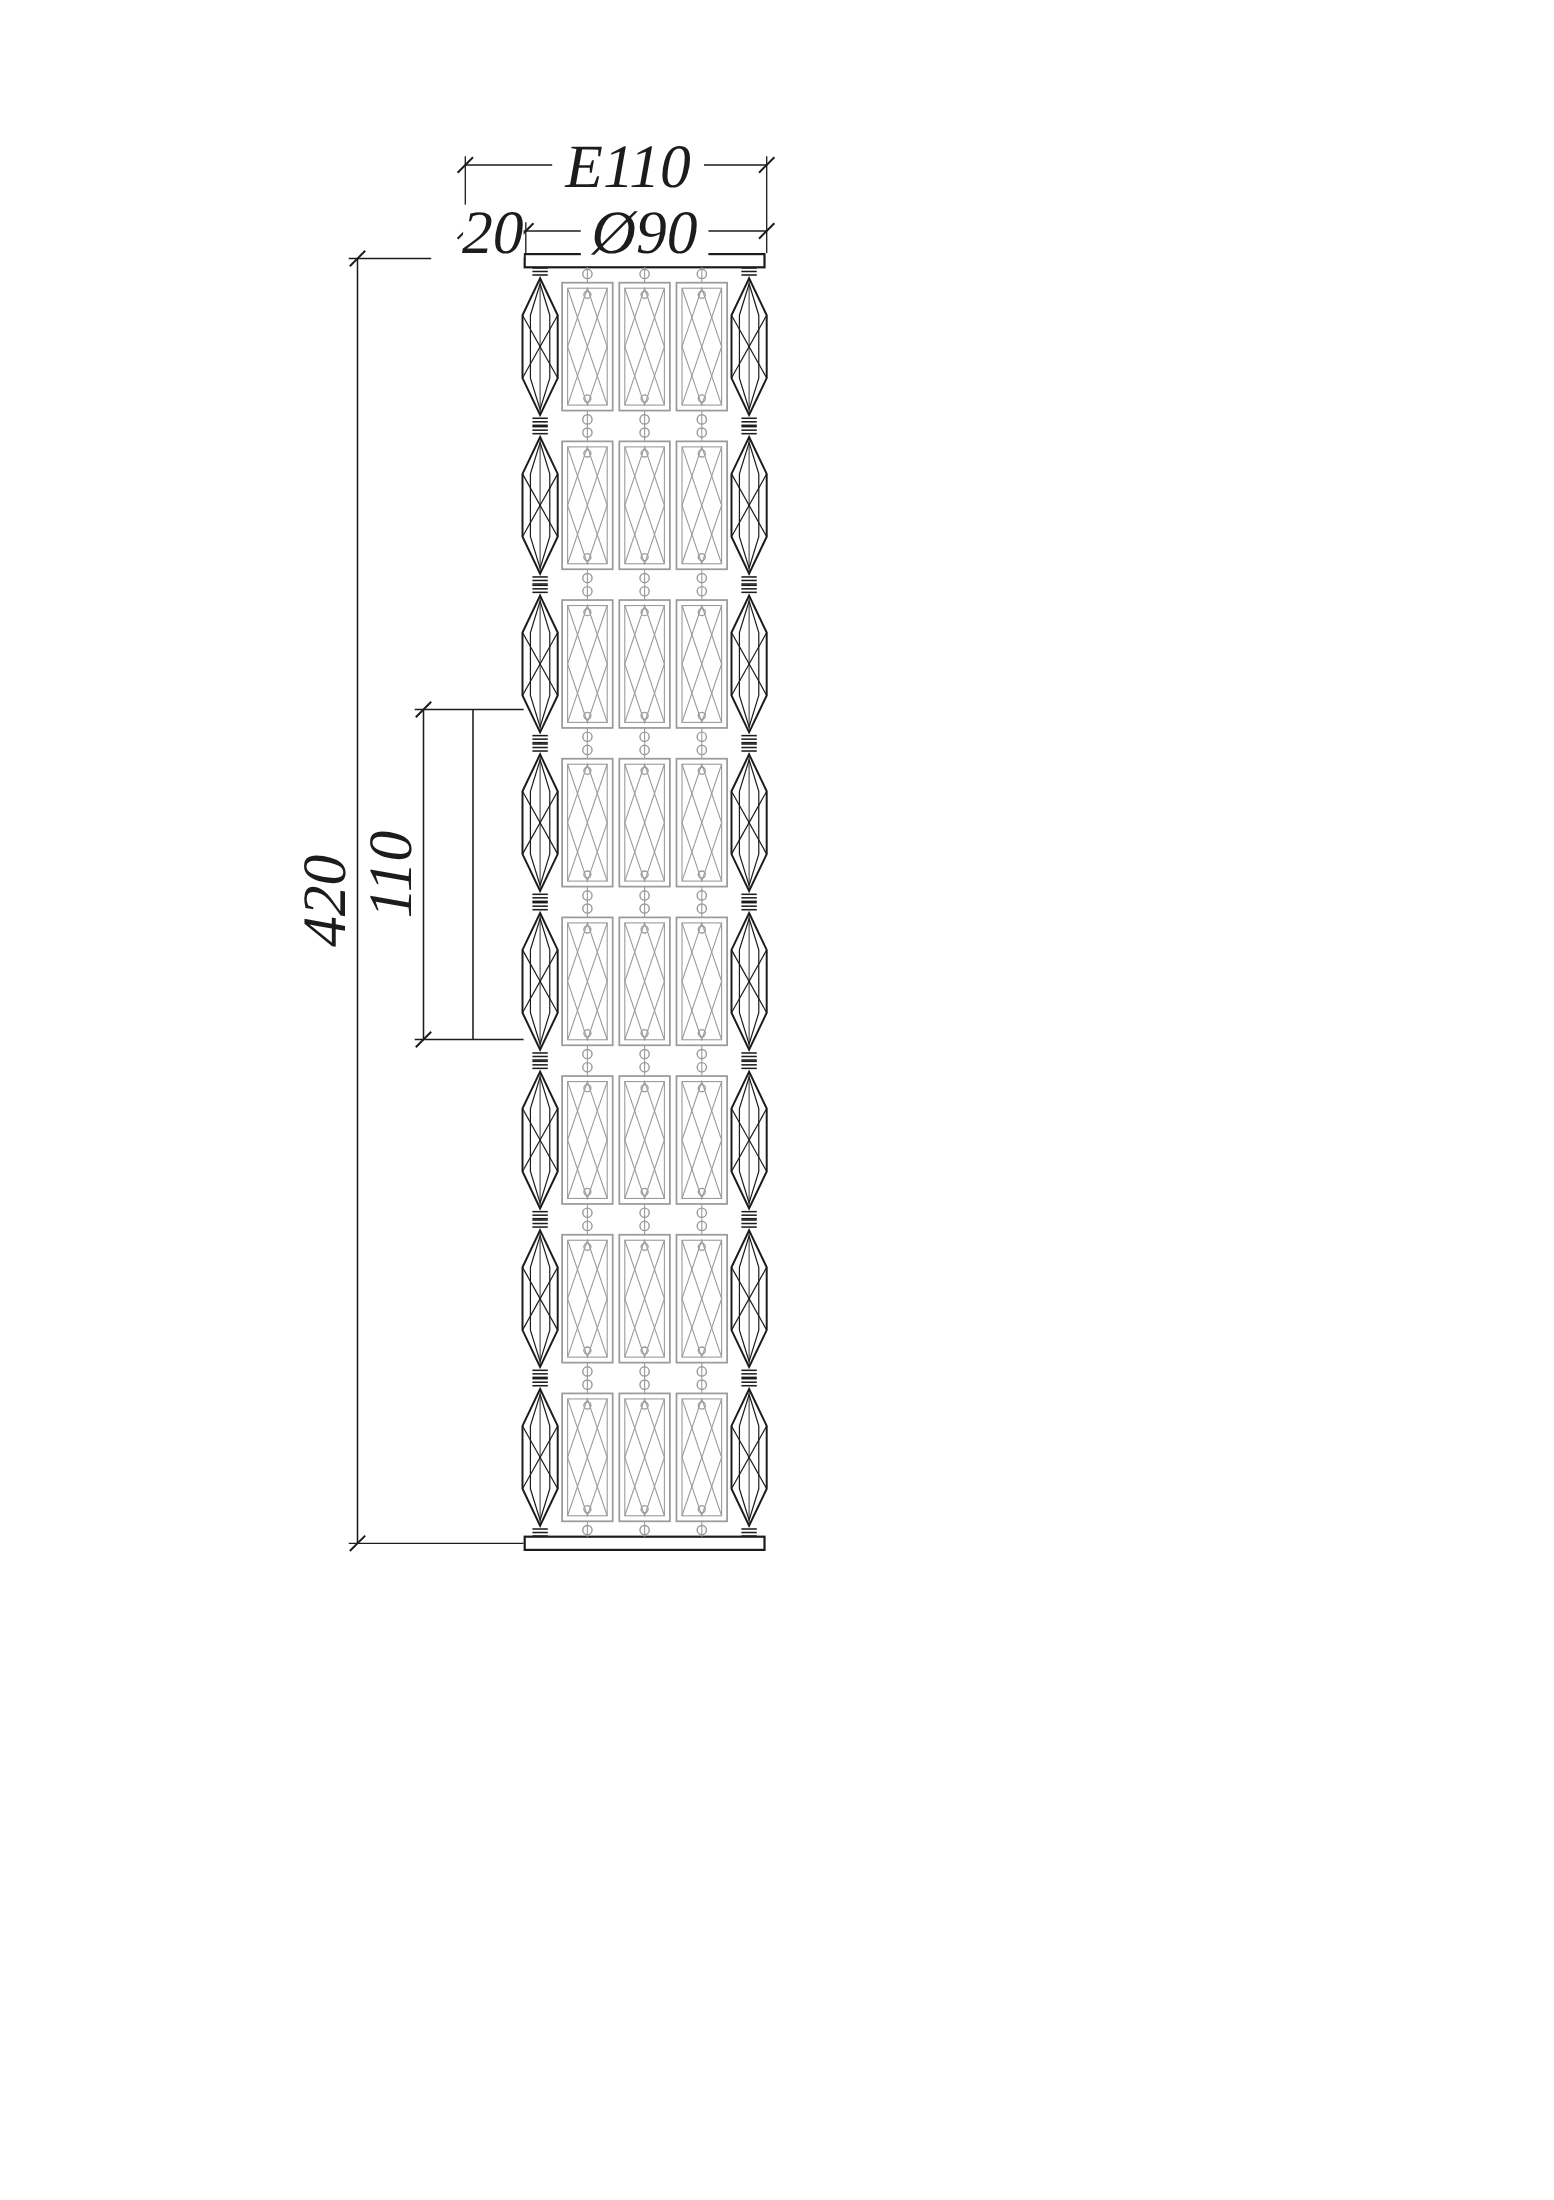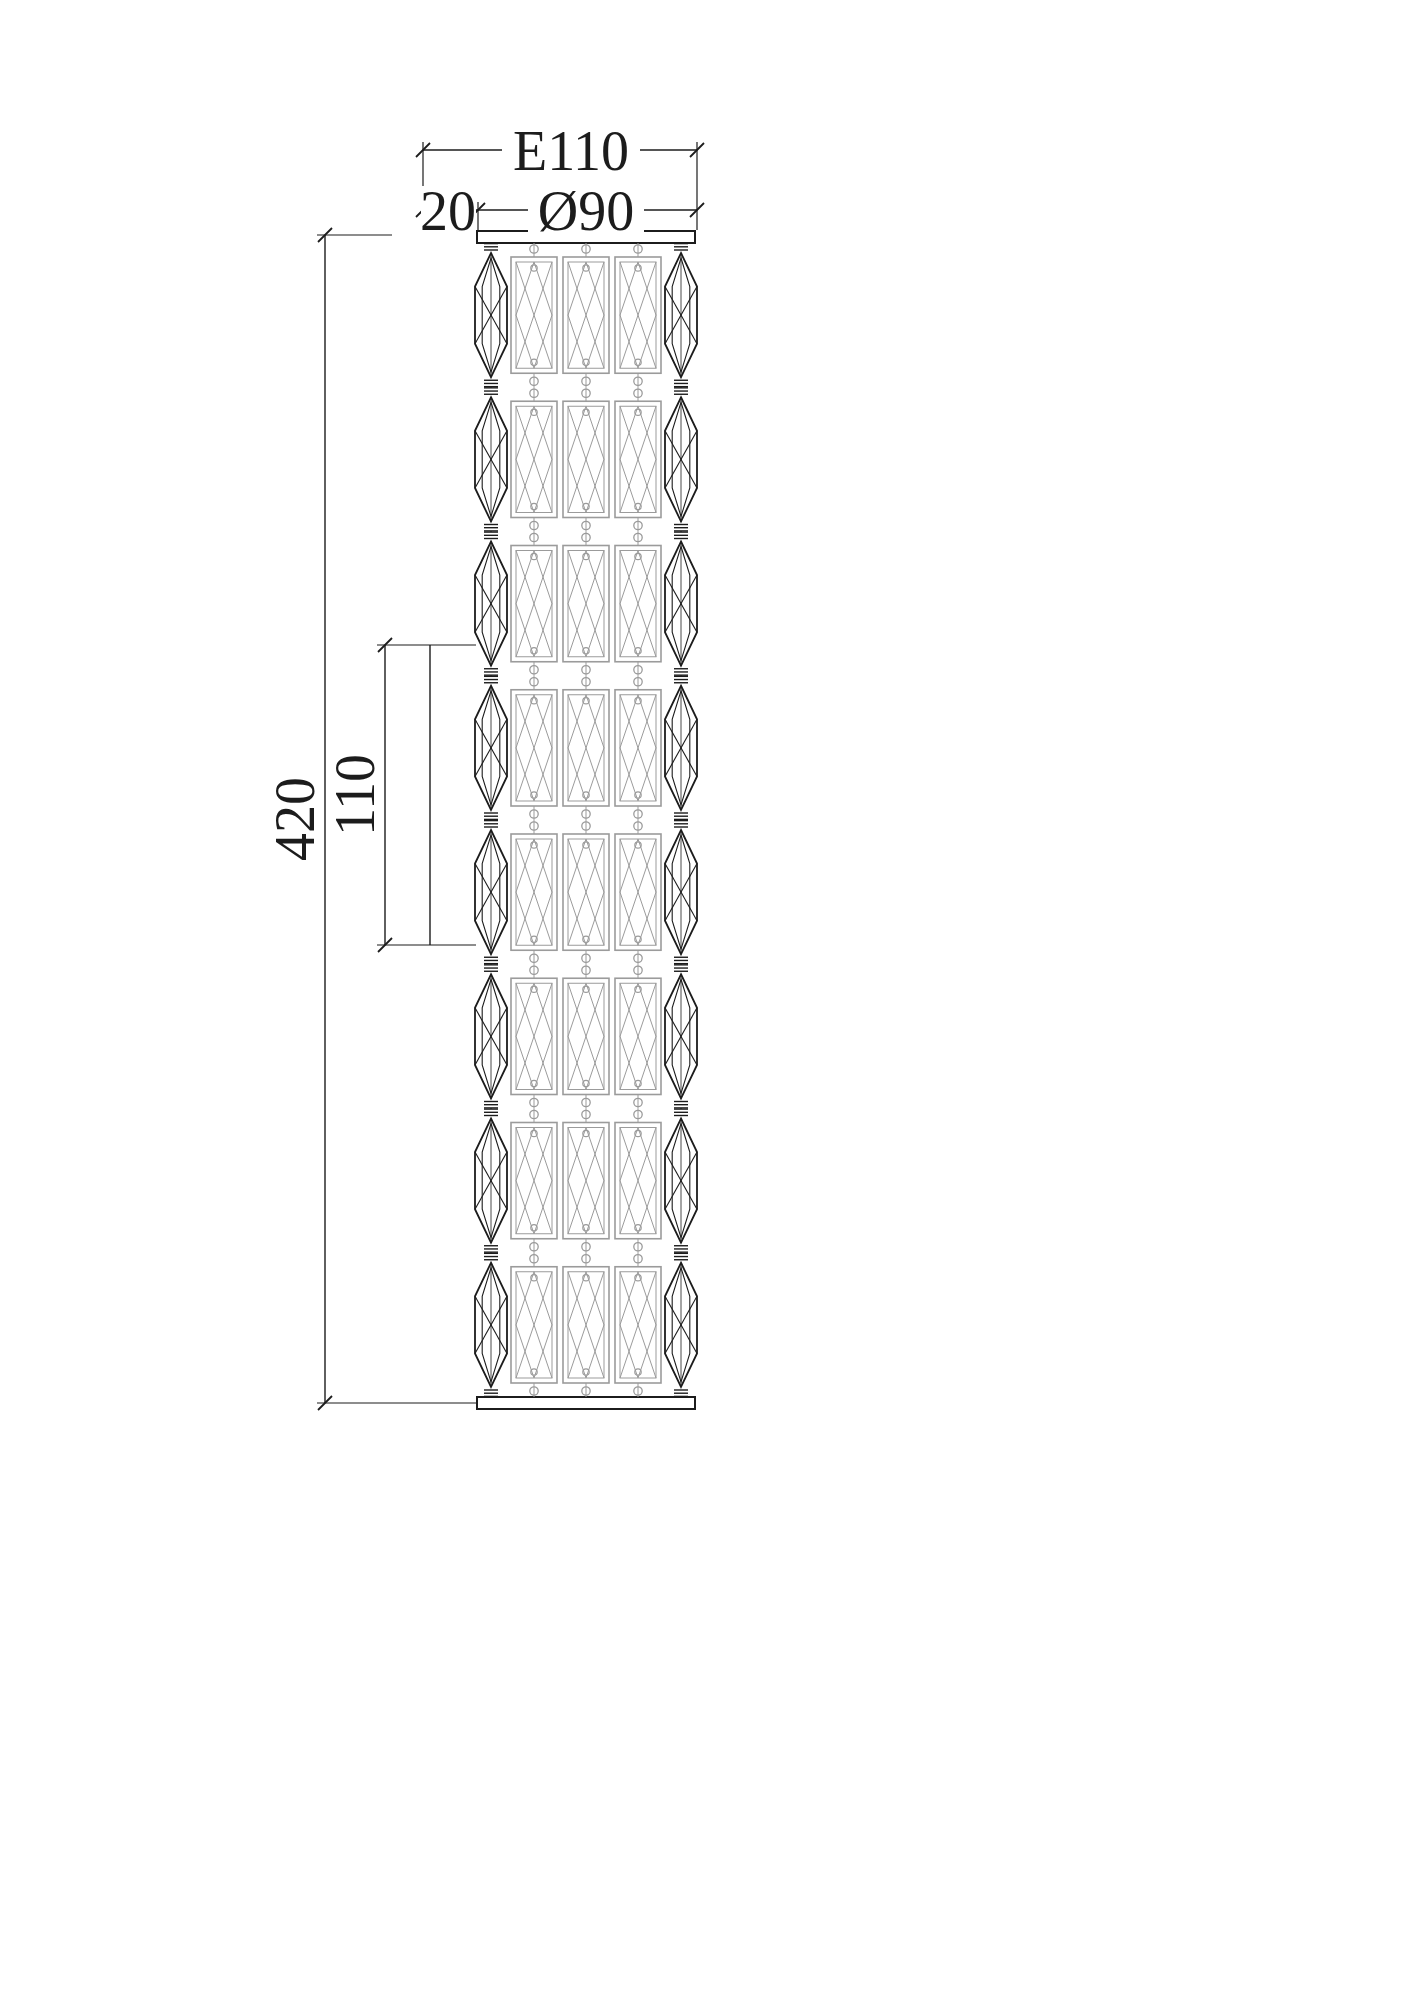--- a/index.html
+++ b/index.html
@@ -1,17 +1,17 @@
 <!DOCTYPE html>
 <html><head>
 <meta charset="utf-8">
 <style>
   html,body{margin:0;padding:0;background:#ffffff;}
   .page{position:relative;width:1413px;height:2000px;background:#ffffff;overflow:hidden;
-        font-family:"Liberation Serif",serif;}
+        font-family:"Liberation Serif",serif;font-style:italic;}
   svg{display:block;width:1413px;height:2000px;}
   .dim-text{font-family:"Liberation Serif",serif;font-size:56px;fill:#1c1c1c;}
   .label-bg{fill:#ffffff;stroke:none;}
 </style>
 </head>
 <body>
 
 <div class="page">
   <svg viewBox="0 0 1413 2000">
 

